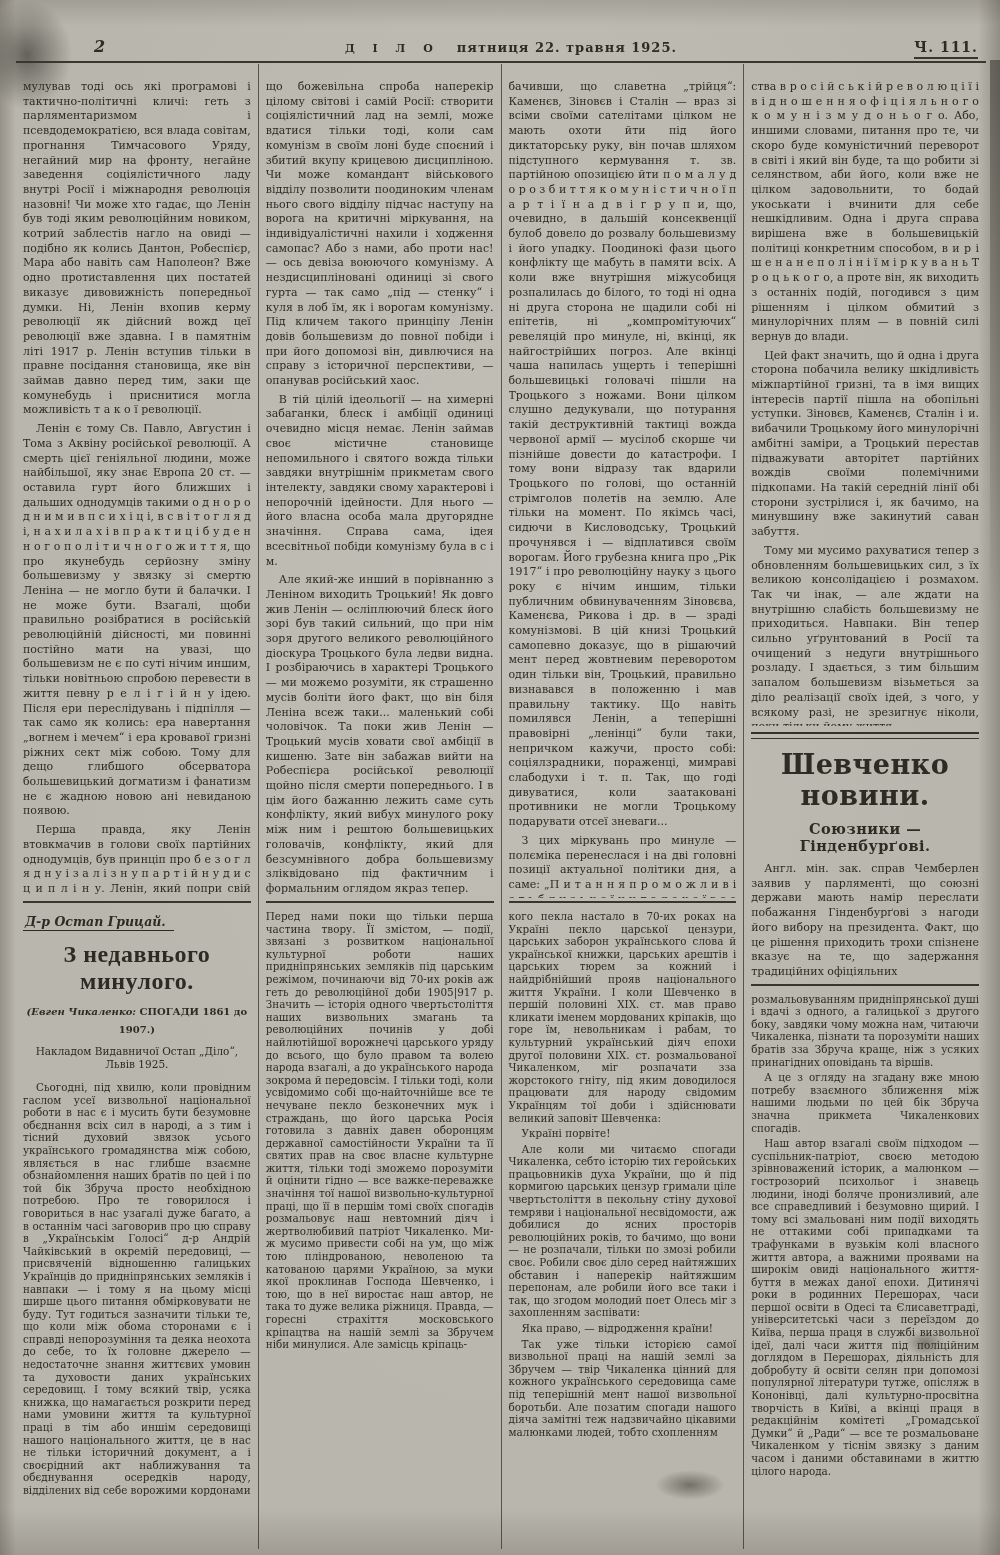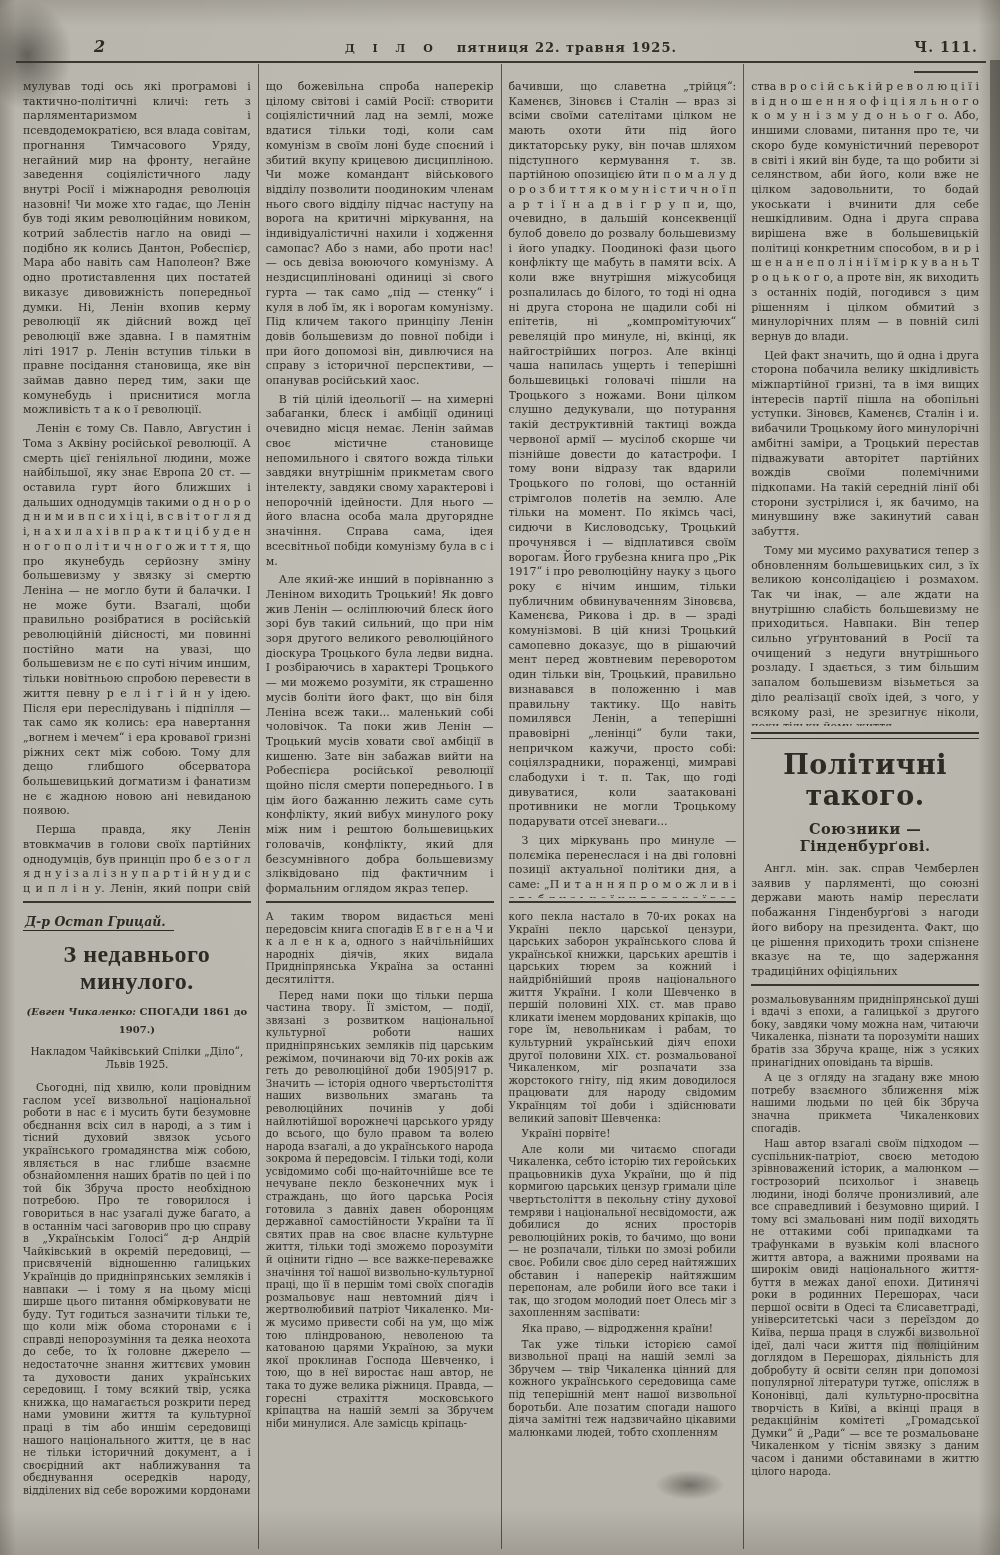--- a/index.html
+++ b/index.html
@@ -33,21 +33,21 @@
     border-bottom:2.5px solid #3a372e;
     padding-bottom:5px;
   }
   .h-left  { width:190px; }
   .h-center{ flex:1; text-align:center; white-space:nowrap; }
   .h-right { width:170px; text-align:right; }
   .pagenum { font-size:16px; font-weight:bold; font-style:italic; margin-left:78px; }
   .masthead { font-weight:bold; font-size:11px; letter-spacing:7px; margin-right:12px; }
   .dateline { font-size:13px; font-weight:bold; letter-spacing:1px; }
   .issue { font-size:14px; font-weight:bold; letter-spacing:1px; margin-right:8px;
-           border-bottom:2px solid #3a372e; padding-bottom:16px; }
+           border-bottom:2px solid #3a372e; padding-bottom:2px; }
 
   .cols {
     position:absolute; top:64px; left:16px; right:14px; bottom:6px;
     display:flex;
   }
   .col { flex:1; padding:16px 7px; overflow:hidden; }
   .col + .col { border-left:1px solid rgba(45,42,34,.70); }
 
   p.par { margin:0 0 4px; text-align:justify; text-indent:13px;
           font-size:11px; line-height:14.7px; }
@@ -112,37 +112,36 @@
           <p class="par">Перша правда, яку Ленін втовкмачив в голови своїх партійних однодумців, був принціп про б е з о г л я д н у  і  з а л і з н у  п а р т і й н у  д и с ц и п л і н у. Ленін, який попри свій феноменальний фільософічно-конструктивний ум був ще також незвичайно тонким стратегом і політичним тактиком, розумів гаразд,</p>
         </div>
       <div class="sect-rule"></div>
       <div class="byline">Д-р Остап Грицай.</div>
       <h2 class="a2-title">З недавнього минулого.</h2>
       <div class="a2-sub">
         <span class="it">(Евген Чикаленко:</span>
         <span>СПОГАДИ 1861 до 1907.)</span>
       </div>
       <div class="a2-imprint">
-        <div>Накладом Чайківський Спілки „Діло“,</div>
+        <div>Накладом Видавничої Остап „Діло“,</div>
         <div>Львів 1925.</div>
       </div>
       <div class="small">
           <p class="par">Сьогодні, під хвилю, коли провідним гаслом усеї визвольної національної роботи в нас є і мусить бути безумовне обєднання всіх сил в народі, а з тим і тісний духовий звязок усього українського громадянства між собою, являється в нас глибше взаємне обзнайомлення наших братів по цей і по той бік Збруча просто необхідною потребою. Про те говорилося і говориться в нас узагалі дуже багато, а в останнім часі заговорив про цю справу в „Українськім Голосі“ д-р Андрій Чайківський в окремій передовиці, — присвяченій відношенню галицьких Українців до придніпрянських земляків і навпаки — і тому я на цьому місці ширше цього питання обмірковувати не буду. Тут годиться зазначити тільки те, що коли між обома сторонами є і справді непорозуміння та деяка неохота до себе, то їх головне джерело — недостаточне знання життєвих умовин та духовости даних українських середовищ. І тому всякий твір, усяка книжка, що намагається розкрити перед нами умовини життя та культурної праці в тім або иншім середовищі нашого національного життя, це в нас не тільки історичний документ, а і своєрідний акт наближування та обєднування осередків народу, відділених від себе ворожими кордонами</p>
         </div>
     </section>
 
     <section class="col">
       <div class="topblock t2 noindent-first">
           <p class="par">що божевільна спроба наперекір цілому світові і самій Росії: створити соціялістичний лад на землі, може вдатися тільки тоді, коли сам комунізм в своїм лоні буде споєний і збитий вкупу крицевою дисципліною. Чи може командант військового відділу позволити поодиноким членам нього свого відділу підчас наступу на ворога на критичні міркування, на індивідуалістичні нахили і ходження самопас? Або з нами, або проти нас! — ось девіза воюючого комунізму. А нездисципліновані одиниці зі свого гурта — так само „під — стенку“ і куля в лоб їм, як і ворогам комунізму. Під кличем такого принціпу Ленін довів большевизм до повної побіди і при його допомозі він, дивлючися на справу з історичної перспективи, — опанував російський хаос.</p>
           <p class="par">В тій цілій ідеольогії — на химерні забаганки, блеск і амбіції одиниці очевидно місця немає. Ленін займав своє містичне становище непомильного і святого вожда тільки завдяки внутрішнім прикметам свого інтелекту, завдяки свому характерові і непорочній ідейности. Для нього — його власна особа мала другорядне значіння. Справа сама, ідея всесвітньої побіди комунізму була в с і м.</p>
           <p class="par">Але який-же инший в порівнанню з Леніном виходить Троцький! Як довго жив Ленін — осліплюючий блеск його зорі був такий сильний, що при нім зоря другого великого революційного діоскура Троцького була ледви видна. І розбіраючись в характері Троцького — ми можемо розуміти, як страшенно мусів боліти його факт, що він біля Леніна всеж таки... маленький собі чоловічок. Та поки жив Ленін — Троцький мусів ховати свої амбіції в кишеню. Зате він забажав вийти на Робеспієра російської революції щойно після смерти попереднього. І в цім його бажанню лежить саме суть конфлікту, який вибух минулого року між ним і рештою большевицьких головачів, конфлікту, який для безсумнівного добра большевизму зліквідовано під фактичним і формальним оглядом якраз тепер.</p>
         </div>
       <div class="sect-rule"></div>
       <div class="small noindent-first">
-          <p class="par">А таким твором видається мені передовсім книга спогадів Е в г е н а  Ч и к а л е н к а,  одного з найчільнійших народніх діячів, яких видала Придніпрянська Україна за останні десятиліття.</p>
           <p class="par">Перед нами поки що тільки перша частина твору. Її змістом, — події, звязані з розвитком національної культурної роботи наших придніпрянських земляків під царським режімом, починаючи від 70-их років аж геть до революційної доби 1905|917 р. Значить — історія одного чвертьстоліття наших визвольних змагань та революційних починів у добі найлютійшої ворожнечі царського уряду до всього, що було правом та волею народа взагалі, а до українського народа зокрома й передовсім. І тільки тоді, коли усвідомимо собі що-найточнійше все те нечуване пекло безконечних мук і страждань, що його царська Росія готовила з давніх давен оборонцям державної самостійности України та її святих прав на своє власне культурне життя, тільки тоді зможемо порозуміти й оцінити гідно — все важке-переважке значіння тої нашої визвольно-культурної праці, що її в першім томі своїх спогадів розмальовує наш невтомний діяч і жертволюбивий патріот Чикаленко. Ми-ж мусимо привести собі на ум, що між тою пліндрованою, неволеною та катованою царями Україною, за муки якої проклинав Господа Шевченко, і тою, що в неї виростає наш автор, не така то дуже велика ріжниця. Правда, — горесні страхіття московського кріпацтва на нашій землі за Збручем ніби минулися. Але замісць кріпаць-</p>
         </div>
     </section>
 
     <section class="col">
       <div class="topblock t3 noindent-first">
           <p class="par">бачивши, що славетна „трійця“: Каменєв, Зіновєв і Сталін — враз зі всіми своїми сателітами цілком не мають охоти йти під його диктаторську руку, він почав шляхом підступного кермування т. зв. партійною опозицією йти п о м а л у  д о  р о з б и т т я  к о м у н і с т и ч н о ї  п а р т і ї  н а  д в і  г р у п и, що, очевидно, в дальшій консеквенції булоб довело до розвалу большевизму і його упадку. Поодинокі фази цього конфлікту ще мабуть в памяти всіх. А коли вже внутрішня міжусобиця розпалилась до білого, то тоді ні одна ні друга сторона не щадили собі ні епітетів, ні „компромітуючих“ ревеляцій про минуле, ні, вкінці, як найгострійших погроз. Але вкінці чаша напилась ущерть і теперішні большевицькі головачі пішли на Троцького з ножами. Вони цілком слушно дедукували, що потурання такій деструктивній тактиці вожда червоної армії — мусілоб скорше чи пізнійше довести до катастрофи. І тому вони відразу так вдарили Троцького по голові, що останній стрімголов полетів на землю. Але тільки на момент. По якімсь часі, сидючи в Кисловодську, Троцький прочунявся і — відплатився своїм ворогам. Його грубезна книга про „Рік 1917“ і про революційну науку з цього року є нічим иншим, тільки публичним обвинуваченням Зіновєва, Каменєва, Рикова і др. в — зраді комунізмові. В цій книзі Троцький самопевно доказує, що в рішаючий мент перед жовтневим переворотом один тільки він, Троцький, правильно визнавався в положенню і мав правильну тактику. Що навіть помилявся Ленін, а теперішні правовірні „ленінці“ були таки, непричком кажучи, просто собі: соціялзрадники, пораженці, мимраві слабодухи і т. п. Так, що годі дивуватися, коли заатаковані противники не могли Троцькому подарувати отсеї зневаги...</p>
           <p class="par">З цих міркувань про минуле — полєміка перенеслася і на дві головні позиції актуальної політики дня, а саме: „П и т а н н я  п р о  м о ж л и в і с т ь  б л и з ь к о ї  ч и  д а л е к о ї  в с е с в і т н ь о ї  к о м у н і с т и ч н о ї  р е в о л ю ц і ї  та  п и т а н н я  п р о  р о л ю  с е л я н-</p>
         </div>
       <div class="sect-rule"></div>
@@ -159,28 +158,28 @@
       <div class="topblock t4">
         <div class="noindent-first">
             <p class="par">ства в р о с і й с ь к і й  р е в о л ю ц і ї  і  в і д н о ш е н н я  о ф і ц і я л ь н о г о  к о м у н і з м у  д о  н ь о г о. Або, иншими словами, питання про те, чи скоро буде комуністичний переворот в світі і який він буде, та що робити зі селянством, аби його, коли вже не цілком задовольнити, то бодай укоськати і вчинити для себе нешкідливим. Одна і друга справа вирішена вже в большевицькій політиці конкретним способом, в и р і ш е н а  н е  п о  л і н і ї  м і р к у в а н ь  Т р о ц ь к о г о, а проте він, як виходить з останніх подій, погодився з цим рішенням і цілком обмитий з минулорічних плям — в повній силі вернув до влади.</p>
             <p class="par">Цей факт значить, що й одна і друга сторона побачила велику шкідливість міжпартійної гризні, та в імя вищих інтересів партії пішла на обопільні уступки. Зіновєв, Каменєв, Сталін і и. вибачили Троцькому його минулорічні амбітні заміри, а Троцький перестав підважувати авторітет партійних вождів своїми полемічними підкопами. На такій середній лінії обі сторони зустрілися і, як бачимо, на минувшину вже закинутий саван забуття.</p>
             <p class="par">Тому ми мусимо рахуватися тепер з обновленням большевицьких сил, з їх великою консолідацією і розмахом. Так чи інак, — але ждати на внутрішню слабість большевизму не приходиться. Навпаки. Він тепер сильно уґрунтований в Росії та очищений з недуги внутрішнього розладу. І здається, з тим більшим запалом большевизм візьметься за діло реалізації своїх ідей, з чого, у всякому разі, не зрезигнує ніколи, поки тільки йому життя.</p>
           </div>
 
       </div>
       <div class="double-rule"></div>
       <div class="polit">
-        <h1>Політичні такого.</h1>
+        <h1>Шевченко новини.</h1>
         <h3>Союзники — Гінденбурґові.</h3>
         <div>
             <p class="par">Англ. мін. зак. справ Чемберлен заявив у парляменті, що союзні держави мають намір переслати побажання Гінденбурґові з нагоди його вибору на президента. Факт, що це рішення приходить трохи спізнене вказує на те, що задержання традиційних офіціяльних</p>
           </div>
       </div>
       <div class="sect-rule"></div>
       <div class="small noindent-first">
-          <p class="par">розмальовуванням придніпрянської душі і вдачі з епохи, а галицької з другого боку, завдяки чому можна нам, читаючи Чикаленка, пізнати та порозуміти наших братів зза Збруча краще, ніж з усяких принагідних оповідань та віршів.</p>
+          <p class="par">розмальовуванням придніпрянської душі і вдачі з одного, а галицької з другого боку, завдяки чому можна нам, читаючи Чикаленка, пізнати та порозуміти наших братів зза Збруча краще, ніж з усяких принагідних оповідань та віршів.</p>
           <p class="par">А це з огляду на згадану вже мною потребу взаємного зближення між нашими людьми по цей бік Збруча значна прикмета Чикаленкових спогадів.</p>
           <p class="par">Наш автор взагалі своїм підходом — суспільник-патріот, своєю методою зрівноважений історик, а малюнком — гострозорий психольог і знавець людини, іноді боляче пронизливий, але все справедливий і безумовно щирий. І тому всі змальовані ним події виходять не оттакими собі припадками та трафунками в вузькім колі власного життя автора, а важними проявами на широкім овиді національного життя-буття в межах даної епохи. Дитинячі роки в родинних Перешорах, часи першої освіти в Одесі та Єлисаветграді, університетські часи з переїздом до Київа, перша праця в службі визвольної ідеї, далі часи життя під поліційним доглядом в Перешорах, діяльність для добробуту й освіти селян при допомозі популярної літератури тутже, опісляж в Кононівці, далі культурно-просвітна творчість в Київі, а вкінці праця в редакційнім комітеті „Громадської Думки“ й „Ради“ — все те розмальоване Чикаленком у тіснім звязку з даним часом і даними обставинами в життю цілого народа.</p>
         </div>
     </section>
 
   </main>
 </div>
 
 </body></html>

